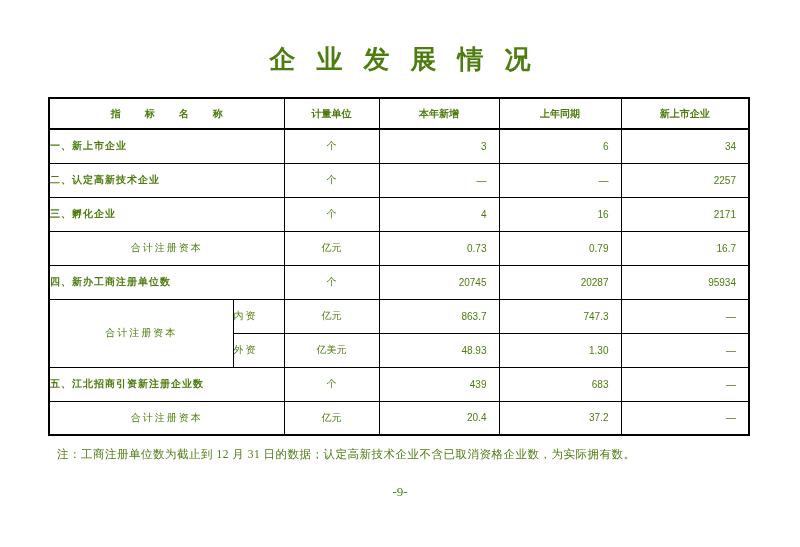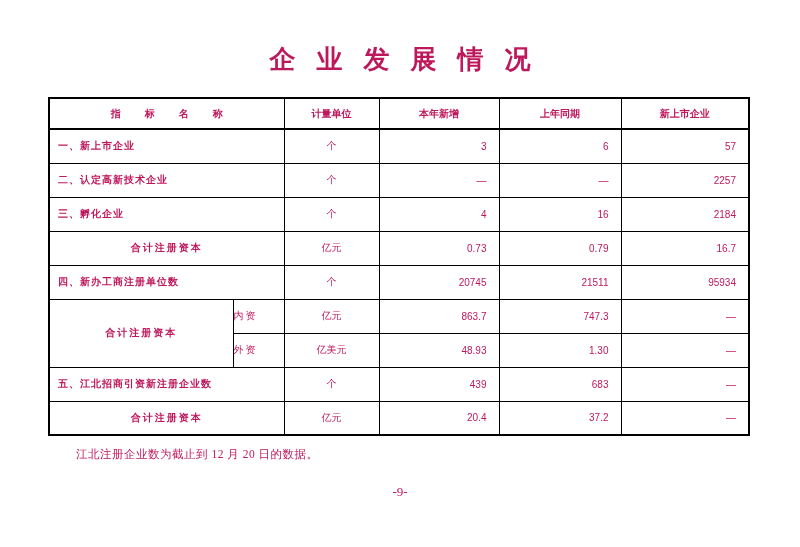--- a/index.html
+++ b/index.html
@@ -3,21 +3,21 @@
 <meta charset="utf-8">
 <style>
   * { margin: 0; padding: 0; box-sizing: border-box; }
   html, body { background: #e8e8e8; }
   .page {
     position: relative;
     width: 800px;
     height: 547px;
     background: #ffffff;
     font-family: "Liberation Serif", "DejaVu Serif", serif;
-    color: #be185d;
+    color: #4d7c0f;
     overflow: hidden;
   }
   .title {
     position: absolute;
     top: 42px;
     left: 0;
     width: 100%;
     text-align: center;
     font-size: 26px;
     font-weight: bold;
@@ -47,27 +47,27 @@
   }
   tr.hdr td {
     height: 31px;
     border-bottom: 2px solid #000;
     font-weight: bold;
     text-align: center;
   }
   td.hdr-indicator { letter-spacing: 24px; text-indent: 24px; }
   td.lbl {
     text-align: left;
-    padding-left: 8px;
+    padding-left: 0;
     font-weight: bold;
     letter-spacing: 1px;
   }
   td.lbl-center {
     text-align: center;
-    font-weight: bold;
+    font-weight: normal;
     letter-spacing: 2px;
   }
   td.sub {
     text-align: left;
     font-weight: normal;
     letter-spacing: 2px;
   }
   td.unit {
     text-align: center;
     font-weight: normal;
@@ -121,52 +121,52 @@
           <td>本年新增</td>
           <td>上年同期</td>
           <td>新上市企业</td>
         </tr>
 
         <tr>
           <td colspan="2" class="lbl">一、新上市企业</td>
           <td class="unit">个</td>
           <td class="num">3</td>
           <td class="num">6</td>
-          <td class="num">57</td>
+          <td class="num">34</td>
         </tr>
 
         <tr>
           <td colspan="2" class="lbl">二、认定高新技术企业</td>
           <td class="unit">个</td>
           <td class="num">—</td>
           <td class="num">—</td>
           <td class="num">2257</td>
         </tr>
 
         <tr>
           <td colspan="2" class="lbl">三、孵化企业</td>
           <td class="unit">个</td>
           <td class="num">4</td>
           <td class="num">16</td>
-          <td class="num">2184</td>
+          <td class="num">2171</td>
         </tr>
 
         <tr>
           <td colspan="2" class="lbl-center">合计注册资本</td>
           <td class="unit">亿元</td>
           <td class="num">0.73</td>
           <td class="num">0.79</td>
           <td class="num">16.7</td>
         </tr>
 
         <tr>
           <td colspan="2" class="lbl">四、新办工商注册单位数</td>
           <td class="unit">个</td>
           <td class="num">20745</td>
-          <td class="num">21511</td>
+          <td class="num">20287</td>
           <td class="num">95934</td>
         </tr>
 
         <tr>
           <td rowspan="2" class="lbl-center">合计注册资本</td>
           <td class="sub">内资</td>
           <td class="unit">亿元</td>
           <td class="num">863.7</td>
           <td class="num">747.3</td>
           <td class="num">—</td>
@@ -193,18 +193,18 @@
           <td class="unit">亿元</td>
           <td class="num">20.4</td>
           <td class="num">37.2</td>
           <td class="num">—</td>
         </tr>
       </tbody>
     </table>
   </div>
 
   <div class="notes">
-    <div class="line2">江北注册企业数为截止到 12 月 20 日的数据。</div>
+    <div class="line1">注：工商注册单位数为截止到 12 月 31 日的数据；认定高新技术企业不含已取消资格企业数，为实际拥有数。</div>
   </div>
 
   <div class="pageno">-9-</div>
 
 </div>
 
 </body></html>

